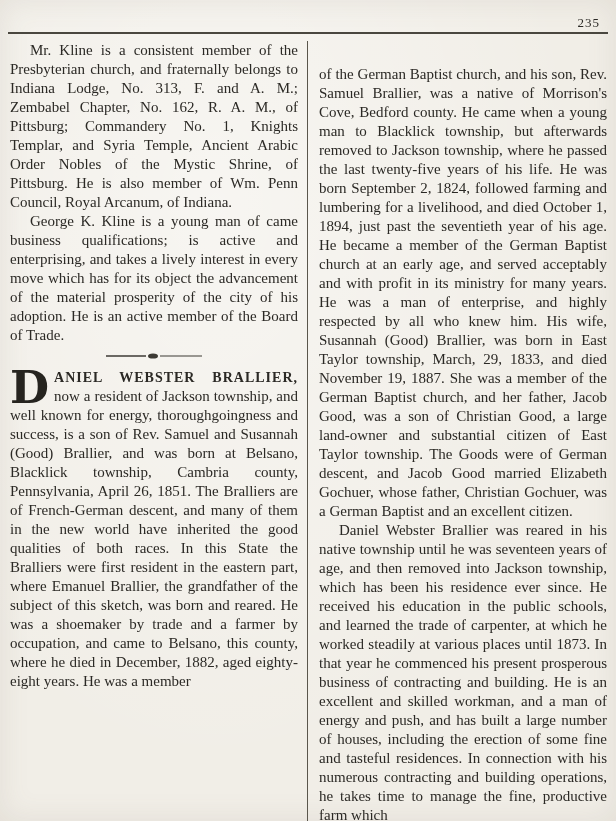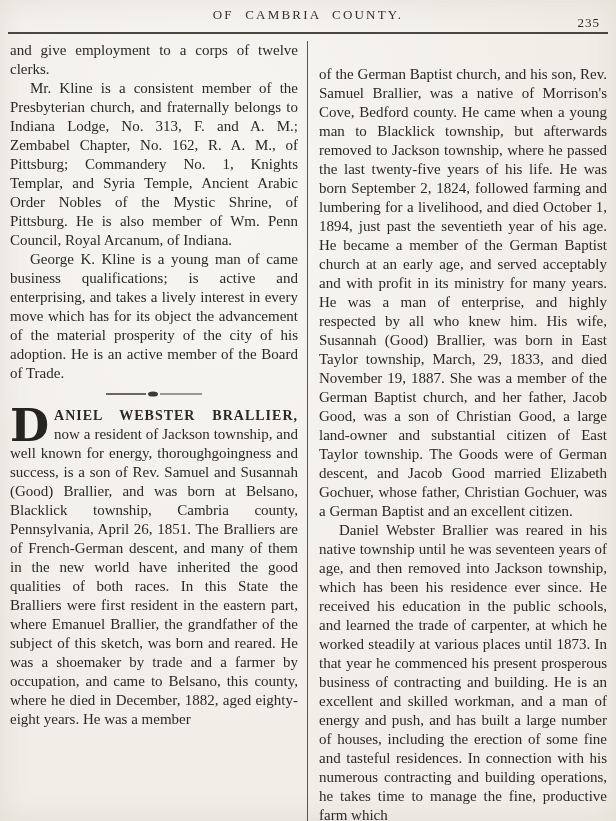--- a/index.html
+++ b/index.html
@@ -41,30 +41,28 @@
     color: #26241f;
   }
   .lead { font-weight: bold; letter-spacing: 1px; font-size: 14px; }
 </style>
 </head>
 <body>
 
 <div class="page">
 
   <div class="running-head">
-    <span class="head-title">OF CAMBRIA COUNTY.</span>
     <span class="page-number">235</span>
   </div>
 
   <div class="head-rule"></div>
 
   <div class="columns">
 
     <div class="col col-left">
-      <p>and give employment to a corps of twelve clerks.</p>
       <p class="indent">Mr. Kline is a consistent member of the Presbyterian church, and fraternally belongs to Indiana Lodge, No. 313, F. and A. M.; Zembabel Chapter, No. 162, R. A. M., of Pittsburg; Commandery No. 1, Knights Templar, and Syria Temple, Ancient Arabic Order Nobles of the Mystic Shrine, of Pittsburg.  He is also member of Wm. Penn Council, Royal Arcanum, of Indiana.</p>
       <p class="indent">George K. Kline is a young man of came business qualifications; is active and enterprising, and takes a lively interest in every move which has for its object the advancement of the material prosperity of the city of his adoption.  He is an active member of the Board of Trade.</p>
 
       <div class="ornament">
         <svg width="96" height="10" viewBox="0 0 96 10">
           <line x1="0" y1="5" x2="40" y2="5" stroke="#3c3a34" stroke-width="1.4"></line>
           <ellipse cx="47" cy="5" rx="5" ry="2.6" fill="#3c3a34"></ellipse>
           <line x1="54" y1="5" x2="96" y2="5" stroke="#3c3a34" stroke-width="1.2"></line>
         </svg>
       </div>

